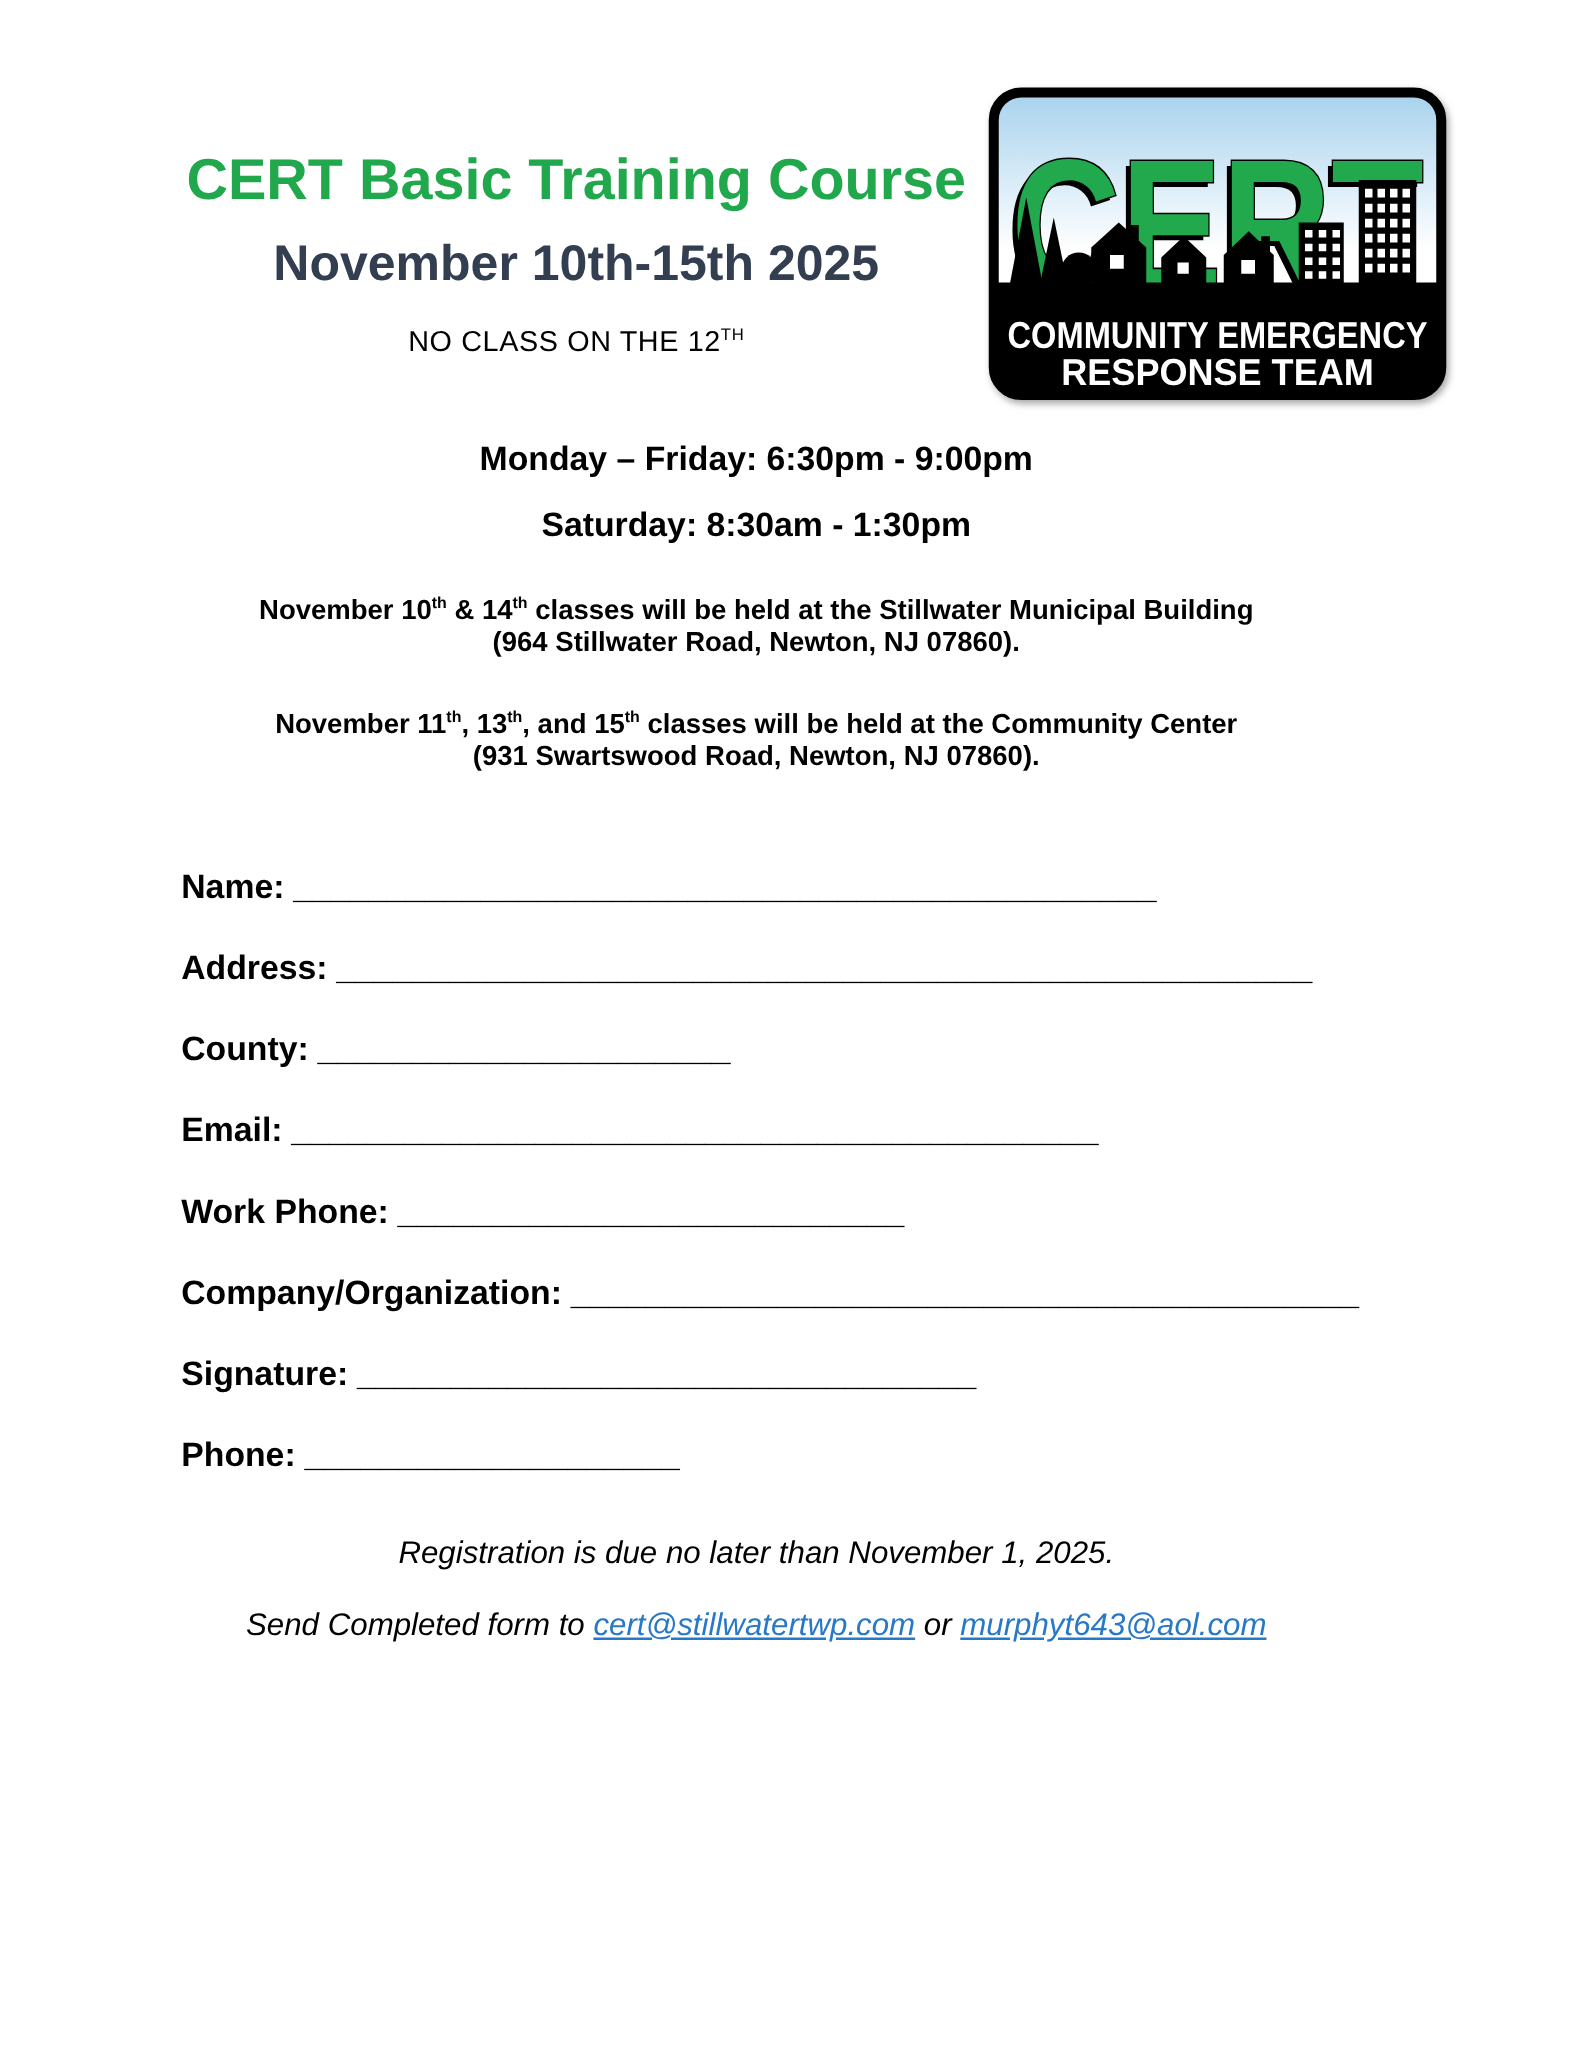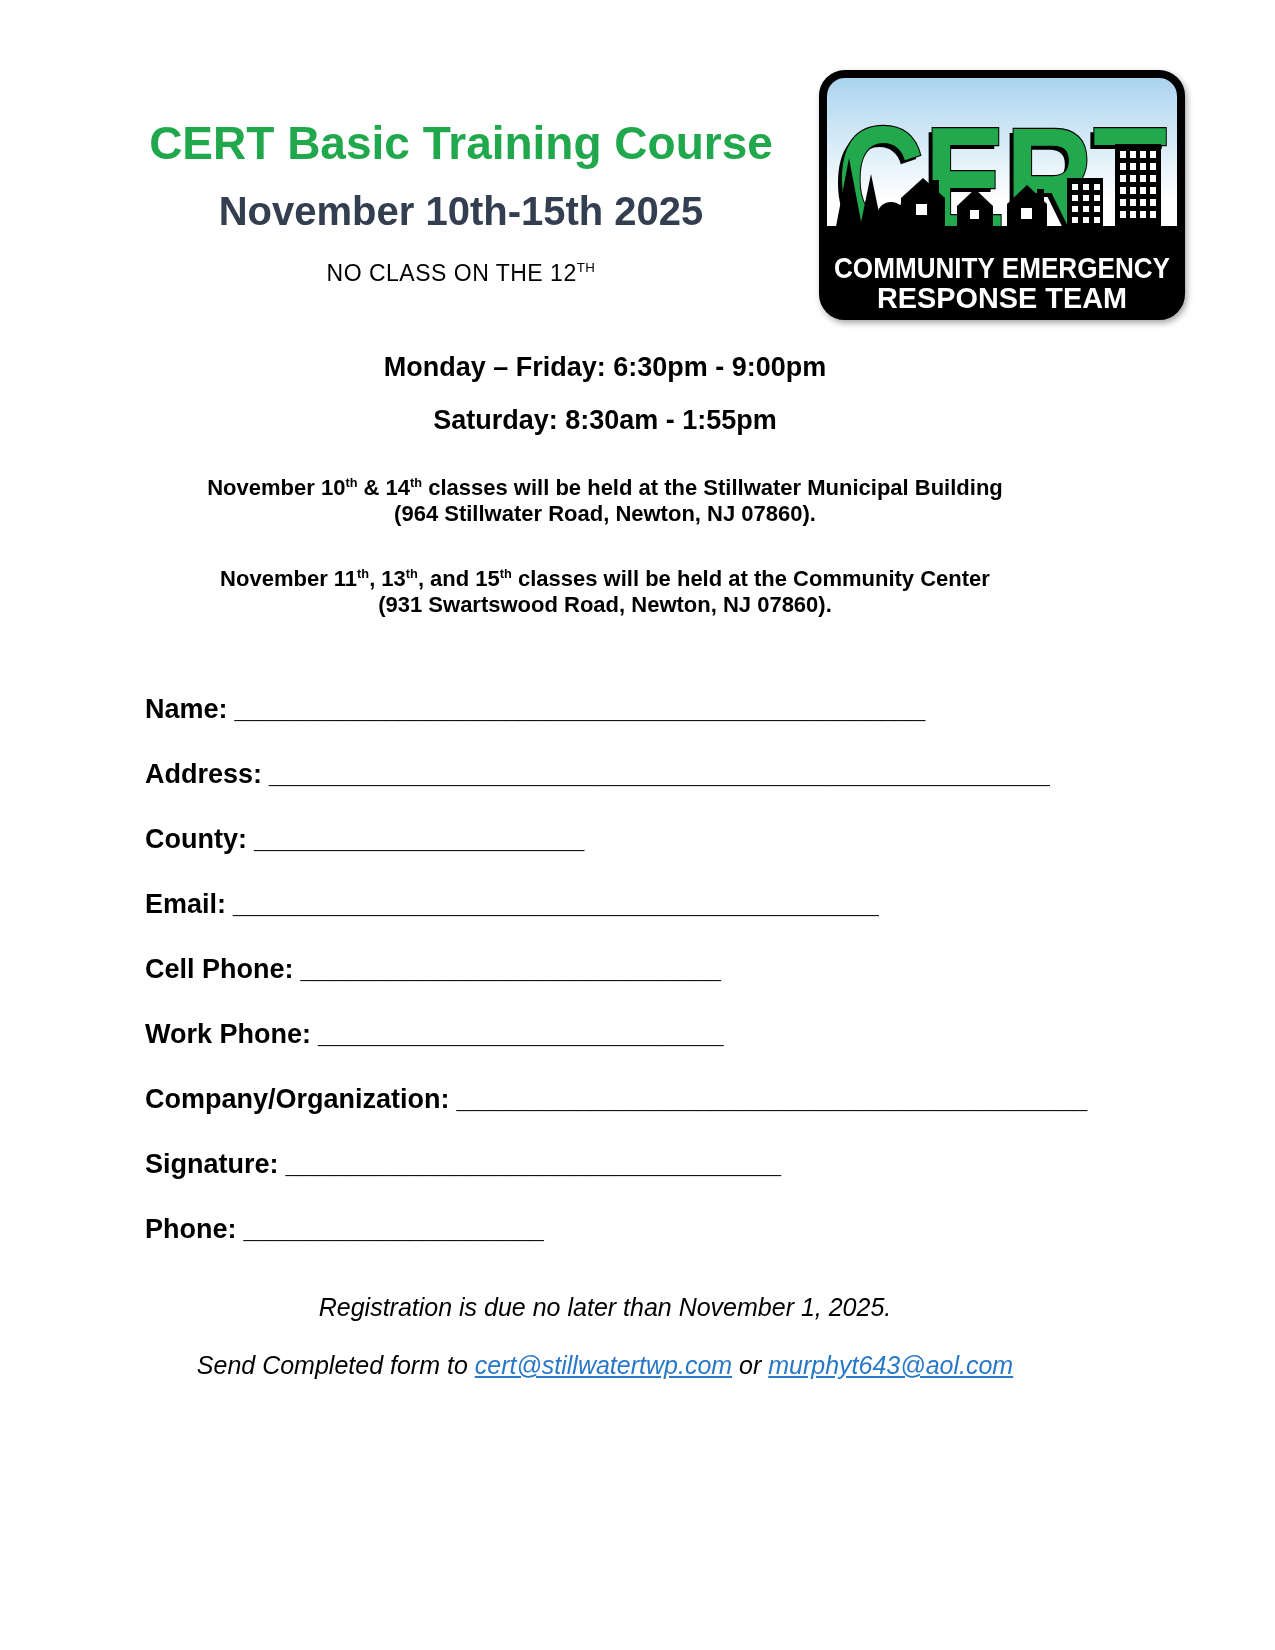--- a/index.html
+++ b/index.html
@@ -1,21 +1,21 @@
 <!DOCTYPE html>
 <html style="--title_green: #21a84d; --heading_navy: #333f50; --link_blue: #2878c8; --logo_green: #22a94e; --logo_sky_blue: #a9d3ee;"><head>
 <meta charset="utf-8">
 <style>
   html, body { margin: 0; padding: 0; background: #888; }
   .page {
     width: 1275px; height: 1650px; background: #ffffff; margin: 0 auto;
     font-family: "Liberation Sans", "DejaVu Sans", sans-serif;
     color: #000; overflow: hidden; position: relative; box-sizing: border-box;
   }
-  .header { display: flex; align-items: flex-start; padding: 68px 88px 0 145px; }
+  .header { display: flex; align-items: flex-start; padding: 68px 116px 0 145px; }
   .header-text { width: 632px; text-align: center; padding-top: 50px; }
   .title { color: var(--title_green, #21a84d); font-size: 46px; font-weight: bold; line-height: 1.1; }
   .subtitle { color: var(--heading_navy, #333f50); font-size: 40px; font-weight: bold; margin-top: 20px; }
   .noclass { color: #000; font-size: 23px; font-weight: normal; margin-top: 26px; letter-spacing: 0.5px; }
   sup { font-size: 58%; line-height: 0; vertical-align: super; }
 
   .logo-box { width: 370px; height: 254px; flex: none; margin-left: auto; }
   .logo-box svg { filter: drop-shadow(2px 3px 3px rgba(0,0,0,0.35)); }
 
   .schedule { width: 920px; margin: 30px 0 0 145px; text-align: center; font-weight: bold; }
@@ -123,21 +123,21 @@
           <text x="185" y="240" text-anchor="middle" font-family="Liberation Sans, sans-serif" font-weight="bold" font-size="30" textLength="250" lengthAdjust="spacingAndGlyphs" fill="#fff">RESPONSE TEAM</text>
         </g>
 
         <rect x="6" y="6" width="358" height="242" rx="22" fill="none" stroke="#000" stroke-width="8"></rect>
       </svg>
     </div>
   </div>
 
   <div class="schedule">
     <div class="hours">Monday – Friday: 6:30pm - 9:00pm</div>
-    <div class="hours">Saturday: 8:30am - 1:55pm</div>
+    <div class="hours">Saturday: 8:30am - 1:30pm</div>
     <div class="venue"><span>November 10</span><sup>th</sup><span> &amp; 14</span><sup>th</sup><span> classes will be held at the Stillwater Municipal Building</span><br><span>(964 Stillwater Road, Newton, NJ 07860).</span></div>
     <div class="venue"><span>November 11</span><sup>th</sup><span>, 13</span><sup>th</sup><span>, and 15</span><sup>th</sup><span> classes will be held at the Community Center</span><br><span>(931 Swartswood Road, Newton, NJ 07860).</span></div>
   </div>
 
   <div class="form">
 
       <div class="form-row">
         <span class="flabel">Name:</span><span class="fline">______________________________________________</span>
       </div>
 
@@ -146,23 +146,20 @@
       </div>
 
       <div class="form-row">
         <span class="flabel">County:</span><span class="fline">______________________</span>
       </div>
 
       <div class="form-row">
         <span class="flabel">Email:</span><span class="fline">___________________________________________</span>
       </div>
 
-      <div class="form-row">
-        <span class="flabel">Cell Phone:</span><span class="fline">____________________________</span>
-      </div>
 
       <div class="form-row">
         <span class="flabel">Work Phone:</span><span class="fline">___________________________</span>
       </div>
 
       <div class="form-row">
         <span class="flabel">Company/Organization:</span><span class="fline">__________________________________________</span>
       </div>
 
       <div class="form-row">

